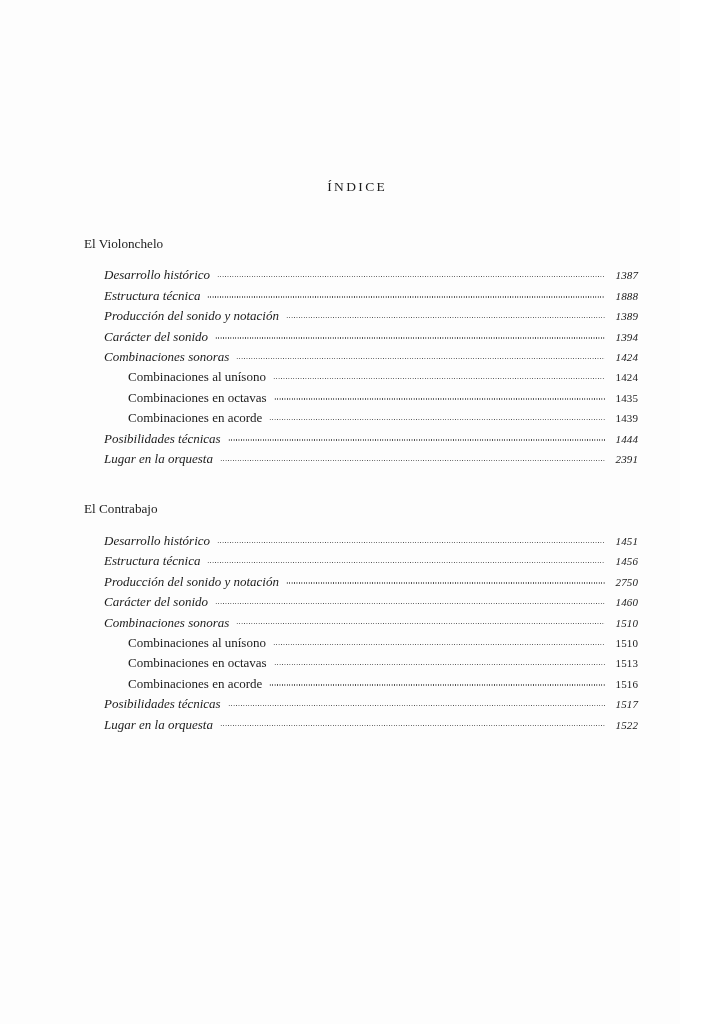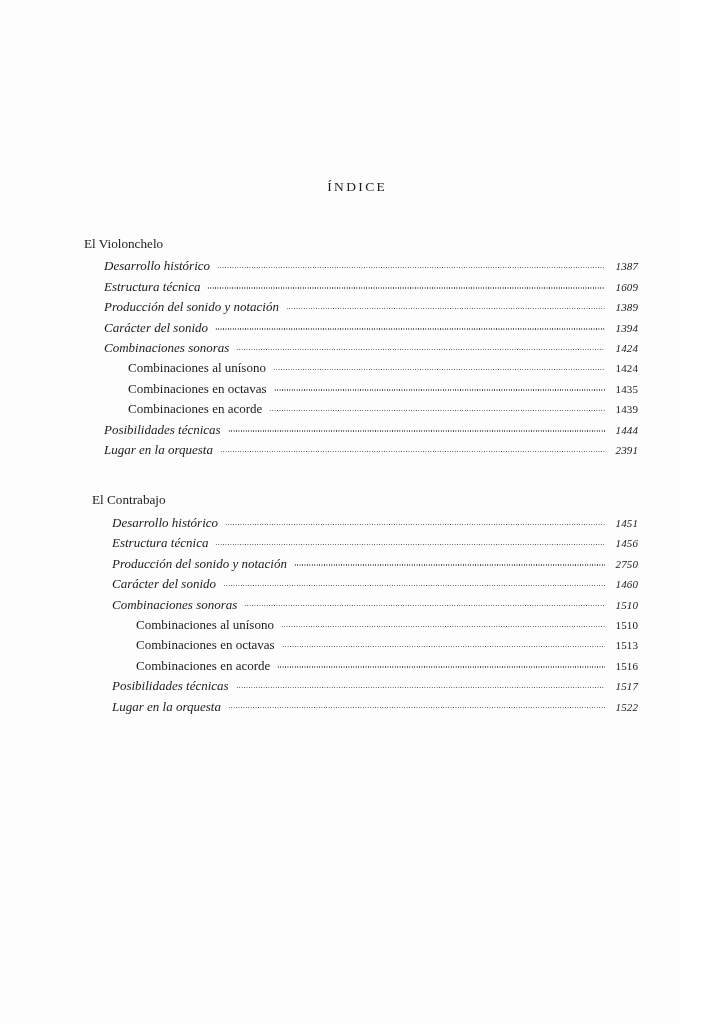--- a/index.html
+++ b/index.html
@@ -38,33 +38,32 @@
   
   .toc {
     position: absolute;
     top: 234px;
     left: 0;
     width: 712px;
   }
 
   .section + .section {
     margin-top: 30px;
-    padding-left: 8px;
   }
 
   .section-heading {
     font-size: 13.2px;
     line-height: 19.4px;
     color: #1b1b1b;
     padding-left: 84px;
     white-space: nowrap;
   }
 
   .entries {
-    margin-top: 3px;
+    margin-top: 12px;
   }
 
   
   .entry {
     display: flex;
     align-items: baseline;
     line-height: 19.4px;
     font-size: 13px;
     color: #1b1b1b;
     padding-right: 74px;
@@ -128,21 +127,21 @@
         <div class="section-heading">El Violonchelo</div>
         <div class="entries">
           <div class="entry level-1">
             <span class="label">Desarrollo histórico</span>
             <span class="leader"></span>
             <span class="page-no">1387</span>
           </div>
           <div class="entry level-1">
             <span class="label">Estructura técnica</span>
             <span class="leader"></span>
-            <span class="page-no">1609</span>
+            <span class="page-no">1888</span>
           </div>
           <div class="entry level-1">
             <span class="label">Producción del sonido y notación</span>
             <span class="leader"></span>
             <span class="page-no">1389</span>
           </div>
           <div class="entry level-1">
             <span class="label">Carácter del sonido</span>
             <span class="leader"></span>
             <span class="page-no">1394</span>

